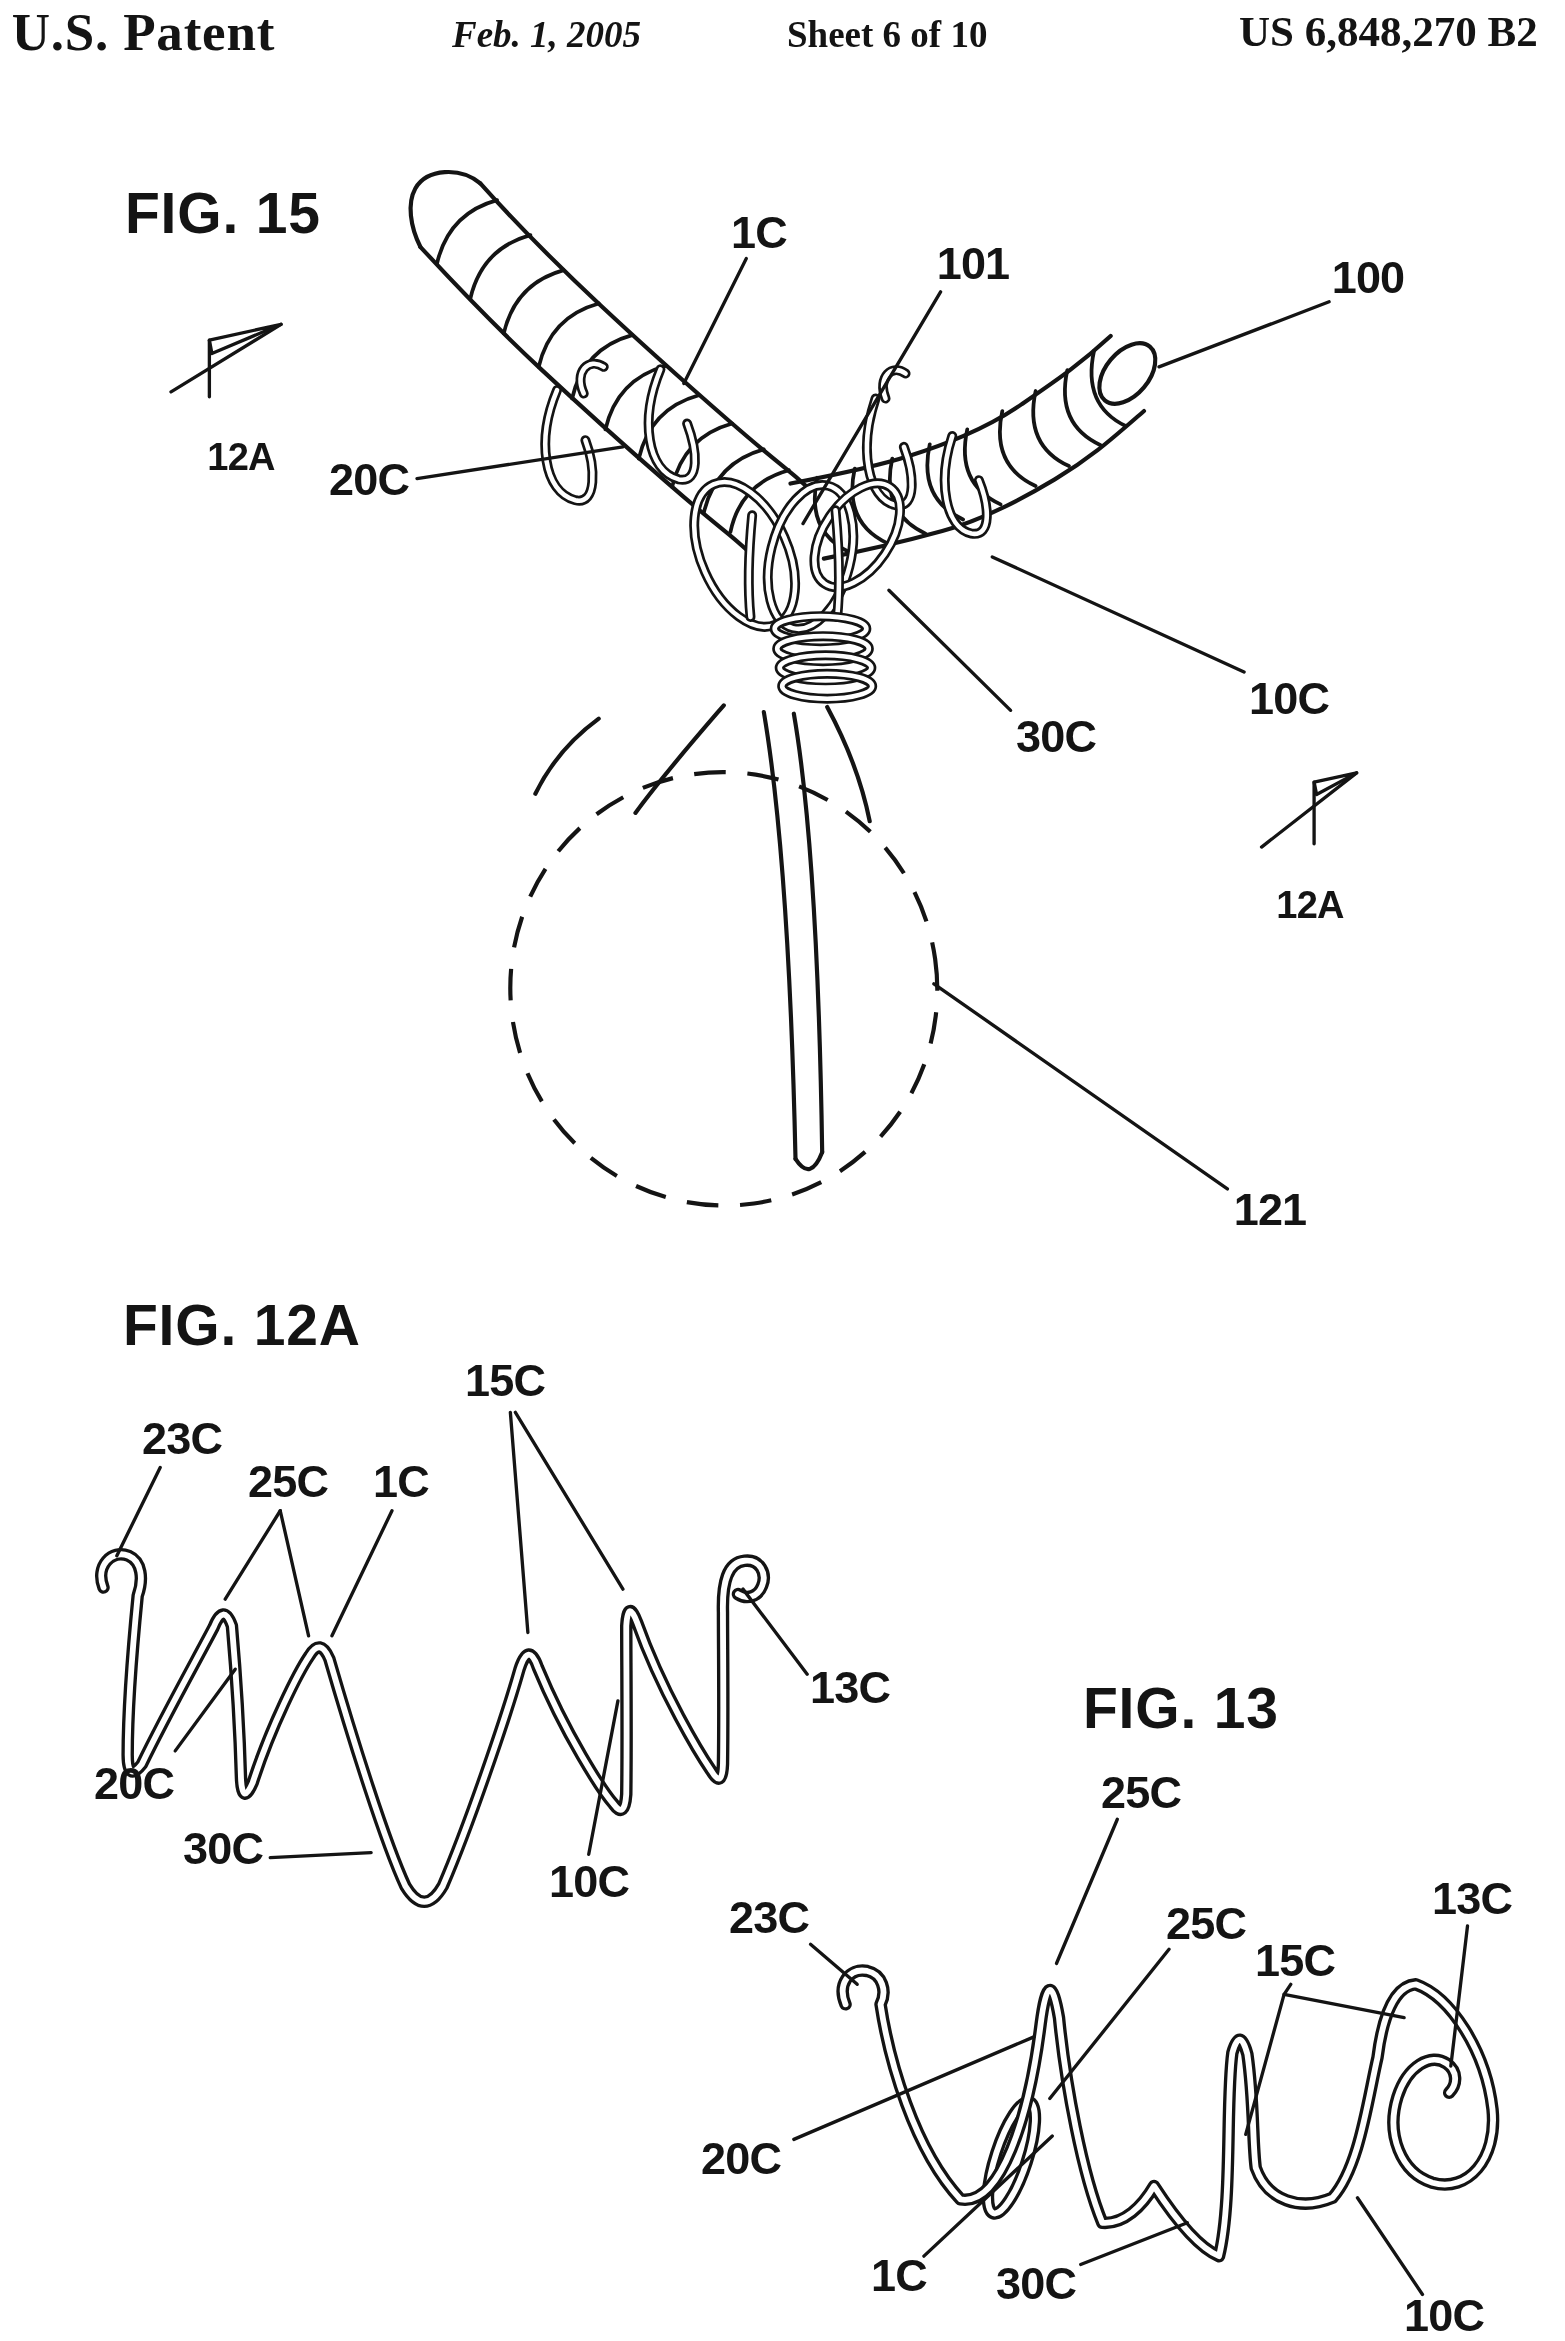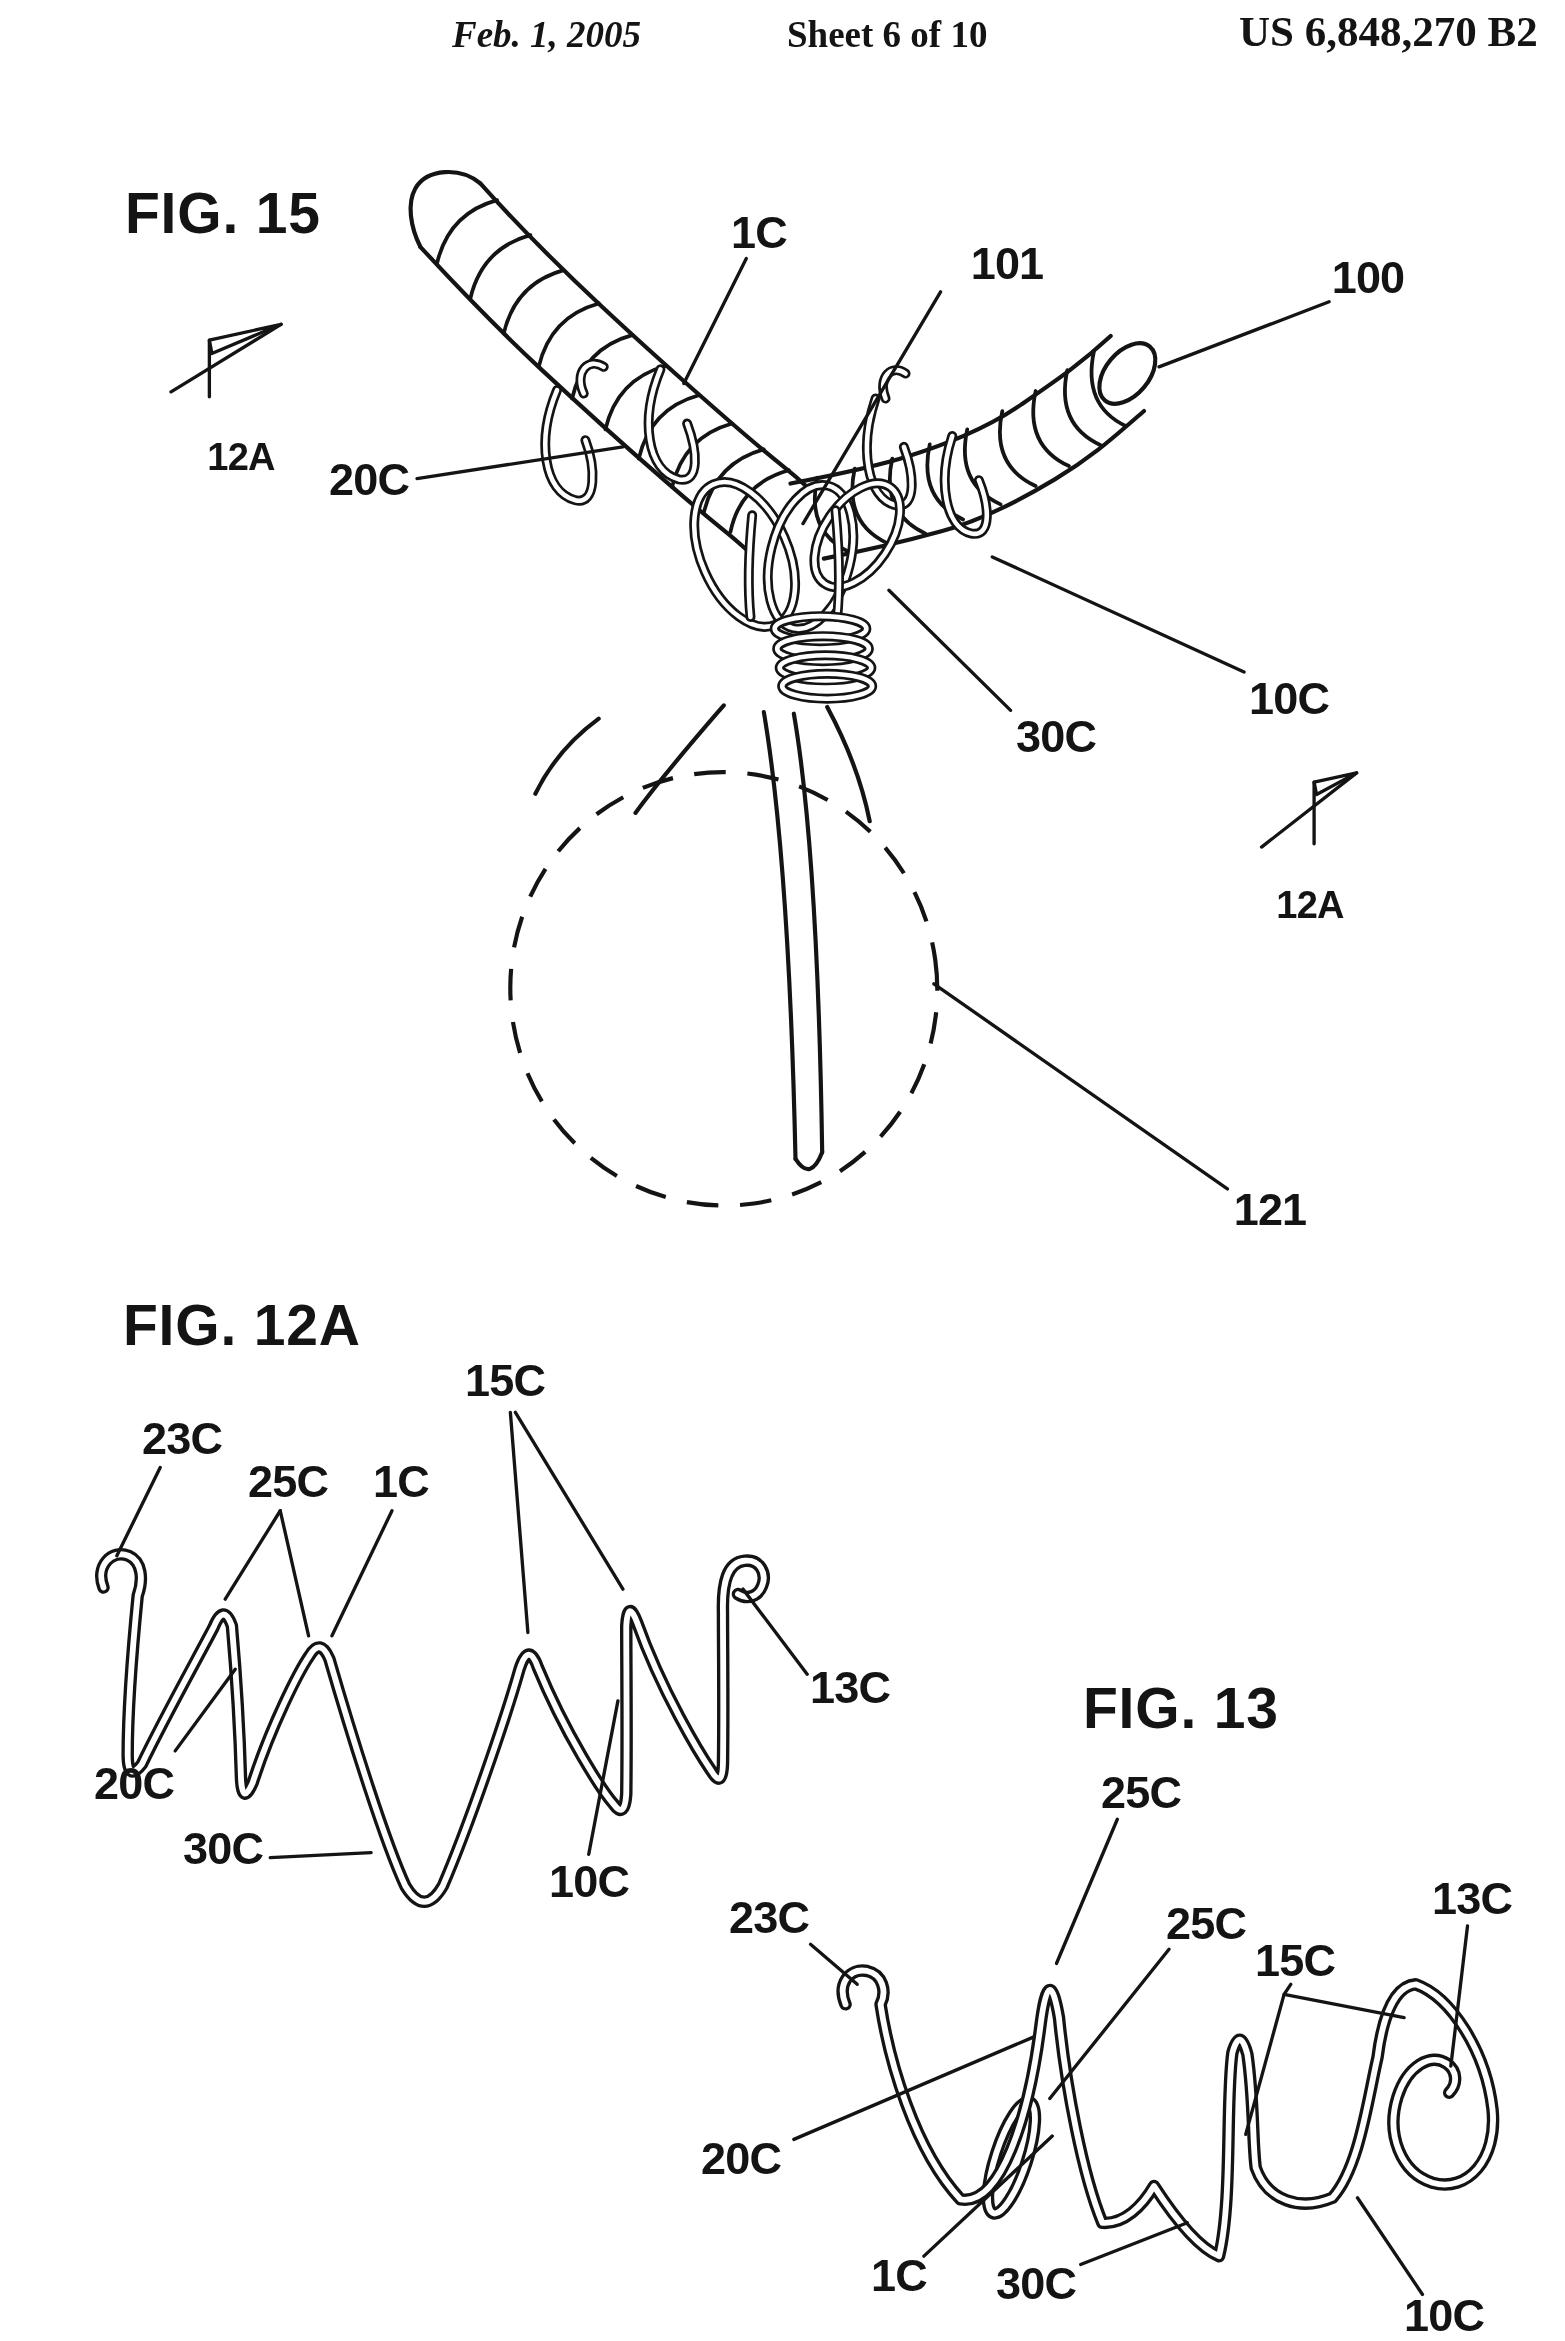--- a/index.html
+++ b/index.html
@@ -203,27 +203,28 @@
         <path class="leader" d="M 1548 2380 L 1540 2392 L 1494 2560" fill="none"></path>
         <line class="leader" x1="1540" y1="2392" x2="1684" y2="2420"></line>
         <line class="leader" x1="952" y1="2566" x2="1240" y2="2443"></line>
         <line class="leader" x1="1108" y1="2706" x2="1262" y2="2562"></line>
         <line class="leader" x1="1296" y1="2716" x2="1424" y2="2666"></line>
         <line class="leader" x1="1706" y1="2752" x2="1628" y2="2636"></line>
       </g>
     </g>
   </svg>
 
+  <div class="hdr hdr-main">U.S. Patent</div>
   <div class="hdr hdr-date">Feb. 1, 2005</div>
   <div class="hdr hdr-sheet">Sheet 6 of 10</div>
   <div class="hdr hdr-no">US 6,848,270 B2</div>
 
   <div class="figtitle" style="left:125px;top:180px;">FIG. 15</div>
   <div class="ref" style="left:759px;top:233px;">1C</div>
-  <div class="ref" style="left:1007px;top:264px;">101</div>
+  <div class="ref" style="left:973px;top:264px;">101</div>
   <div class="ref" style="left:1368px;top:278px;">100</div>
   <div class="ref marker" style="left:241px;top:457px;">12A</div>
   <div class="ref" style="left:369px;top:480px;">20C</div>
   <div class="ref" style="left:1056px;top:737px;">30C</div>
   <div class="ref" style="left:1289px;top:699px;">10C</div>
   <div class="ref marker" style="left:1310px;top:905px;">12A</div>
   <div class="ref" style="left:1270px;top:1210px;">121</div>
 
   <div class="figtitle" style="left:123px;top:1292px;text-align:right;">FIG. 12A</div>
   <div class="ref" style="left:182px;top:1439px;">23C</div>

